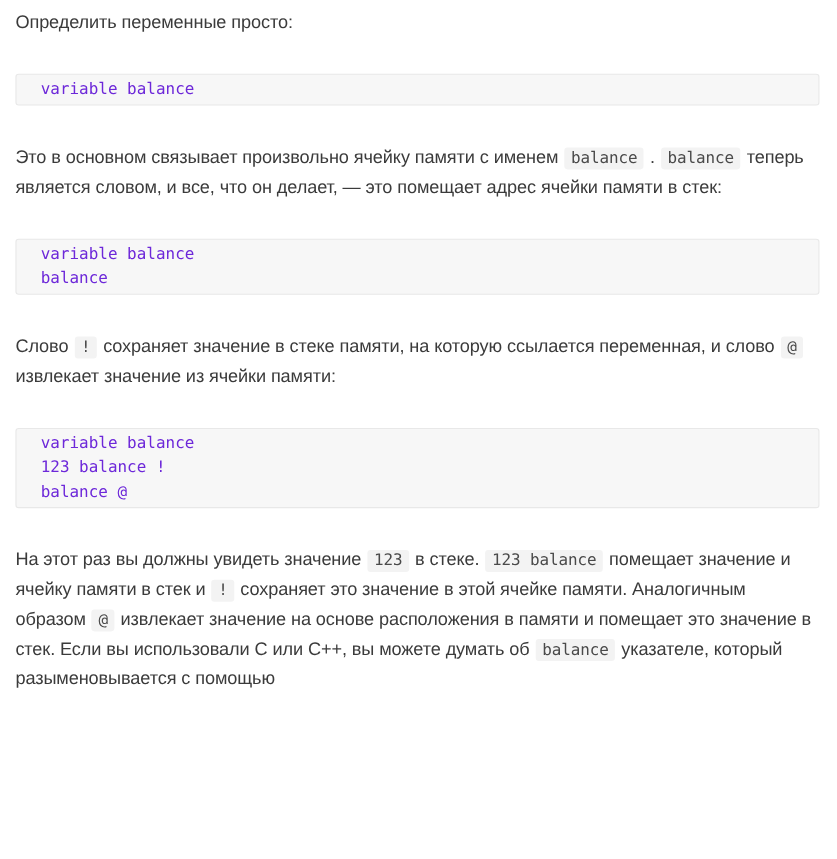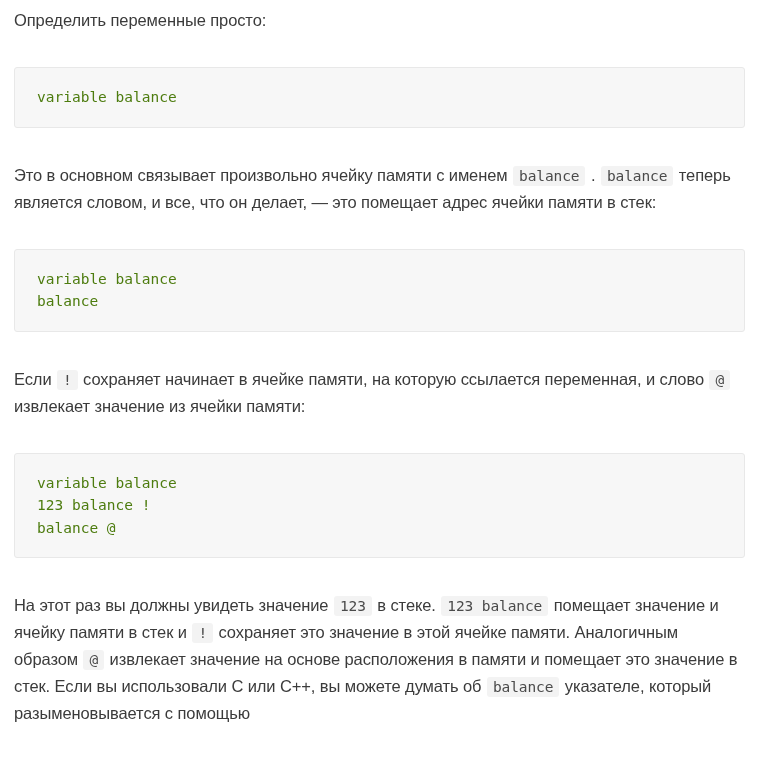--- a/index.html
+++ b/index.html
@@ -18,25 +18,25 @@
     font-size: 16.5px;
     line-height: 26px;
     margin: 0 0 34px 0;
     letter-spacing: -0.1px;
   }
   pre.code-block {
     background: #f7f7f7;
     border: 1px solid #e8e8e8;
     border-radius: 3px;
     margin: 0 0 34px 0;
-    padding: 18px 22px;
+    padding: 2px 22px;
     font-family: "DejaVu Sans Mono", "Liberation Mono", monospace;
     font-size: 14.5px;
     line-height: 22.5px;
-    color: #4d7c0f;
+    color: #6d28d9;
     white-space: pre;
     overflow: hidden;
   }
   code.inline-code {
     background: #f3f3f3;
     border-radius: 3px;
     padding: 2px 6px;
     margin: 0 1px;
     font-family: "DejaVu Sans Mono", "Liberation Mono", monospace;
     font-size: 14.5px;
@@ -46,18 +46,18 @@
 </style>
 </head>
 <body>
 
 <div class="article">
     <p class="paragraph"><span>Определить переменные просто:</span></p>
     <pre class="code-block">variable balance</pre>
     <p class="paragraph"><span>Это в основном связывает произвольно ячейку памяти с именем </span><code class="inline-code">balance</code><span> . </span><code class="inline-code">balance</code><span> теперь является словом, и все, что он делает, — это помещает адрес ячейки памяти в стек:</span></p>
     <pre class="code-block">variable balance
 balance</pre>
-    <p class="paragraph"><span>Если </span><code class="inline-code">!</code><span> сохраняет начинает в ячейке памяти, на которую ссылается переменная, и слово </span><code class="inline-code">@</code><span> извлекает значение из ячейки памяти:</span></p>
+    <p class="paragraph"><span>Слово </span><code class="inline-code">!</code><span> сохраняет значение в стеке памяти, на которую ссылается переменная, и слово </span><code class="inline-code">@</code><span> извлекает значение из ячейки памяти:</span></p>
     <pre class="code-block">variable balance
 123 balance !
 balance @</pre>
     <p class="paragraph"><span>На этот раз вы должны увидеть значение </span><code class="inline-code">123</code><span> в стеке. </span><code class="inline-code">123 balance</code><span> помещает значение и ячейку памяти в стек и </span><code class="inline-code">!</code><span> сохраняет это значение в этой ячейке памяти. Аналогичным образом </span><code class="inline-code">@</code><span> извлекает значение на основе расположения в памяти и помещает это значение в стек. Если вы использовали C или C++, вы можете думать об </span><code class="inline-code">balance</code><span> указателе, который разыменовывается с помощью </span></p>
   </div>
 
 </body></html>

